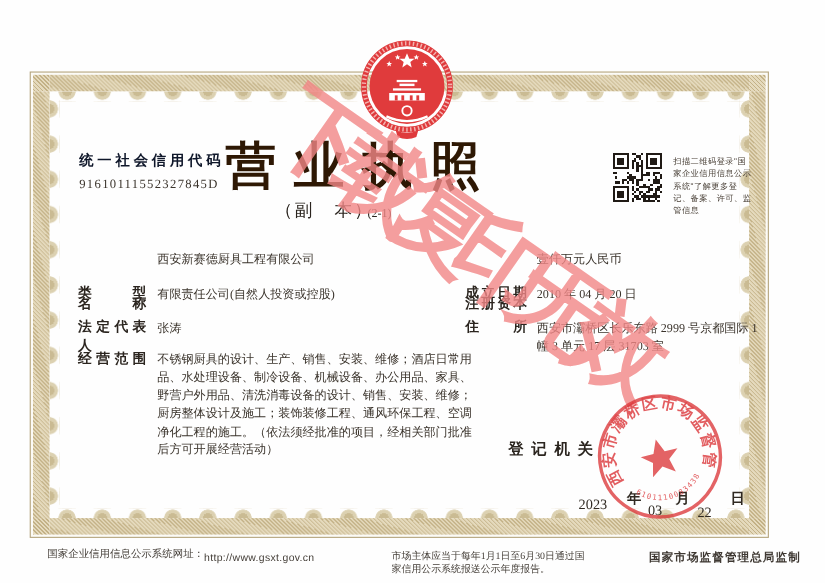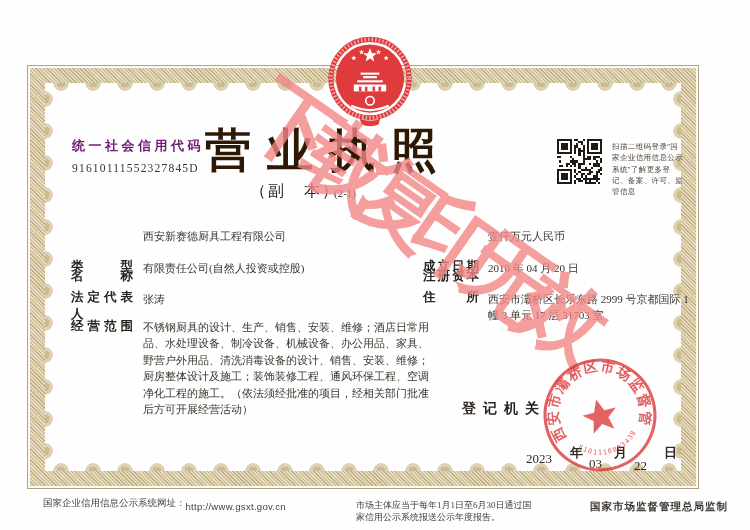--- a/index.html
+++ b/index.html
@@ -29,21 +29,21 @@
     background-image:radial-gradient(circle at 0 50%,#cabb93 0 4.5px,#dcd1b1 4.5px 7.5px,rgba(0,0,0,0) 8px);
     background-size:9px 32px; background-repeat:repeat-y; }
   .sc-r { top:17px; bottom:17px; right:17px; width:9px;
     background-image:radial-gradient(circle at 100% 50%,#cabb93 0 4.5px,#dcd1b1 4.5px 7.5px,rgba(0,0,0,0) 8px);
     background-size:9px 32px; background-repeat:repeat-y; }
 
   
   .emblem { position:absolute; left:327px; top:36px; width:86px; height:92px; z-index:20; }
 
   
-  .credit-label { left:72px; top:137px; font-size:13px; font-weight:bold; letter-spacing:3.5px; color:#701a75; z-index:10;}
+  .credit-label { left:72px; top:137px; font-size:13px; font-weight:bold; letter-spacing:3.5px; color:#0f172a; z-index:10;}
   .credit-code  { left:72px; top:162px; font-size:11.5px; letter-spacing:1.2px; color:#3a332b; z-index:10;}
   .doc-title { left:0; width:642px; top:120px; text-align:center; font-size:46px; font-weight:900;
     letter-spacing:16px; text-indent:16px; color:#2e1804; z-index:10; }
   .doc-subtitle { left:0; width:606px; top:181px; text-align:center; font-size:16px; color:#2a241e; z-index:10; letter-spacing:2px;}
   .doc-subtitle .copyno { font-size:11px; letter-spacing:0; margin-left:-6px; vertical-align:-1px; }
   .qr-box { left:557px; top:139px; width:45px; height:45px; z-index:10; }
   .qr-caption { left:612px; top:141px; width:74px; font-size:7.5px; line-height:1.5;
     color:#4a4138; letter-spacing:0.4px; z-index:10; font-family:"Liberation Sans","DejaVu Sans",sans-serif; }
 
   

